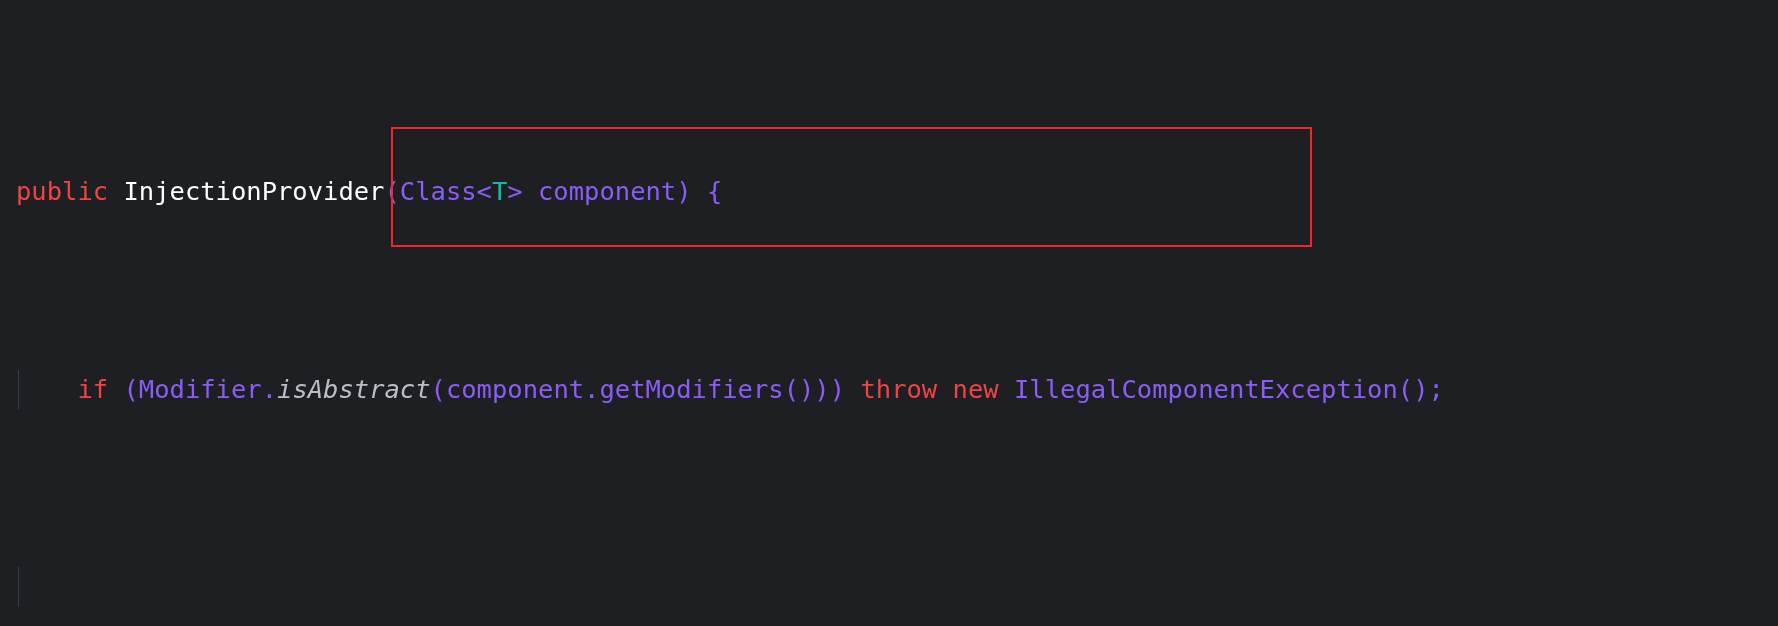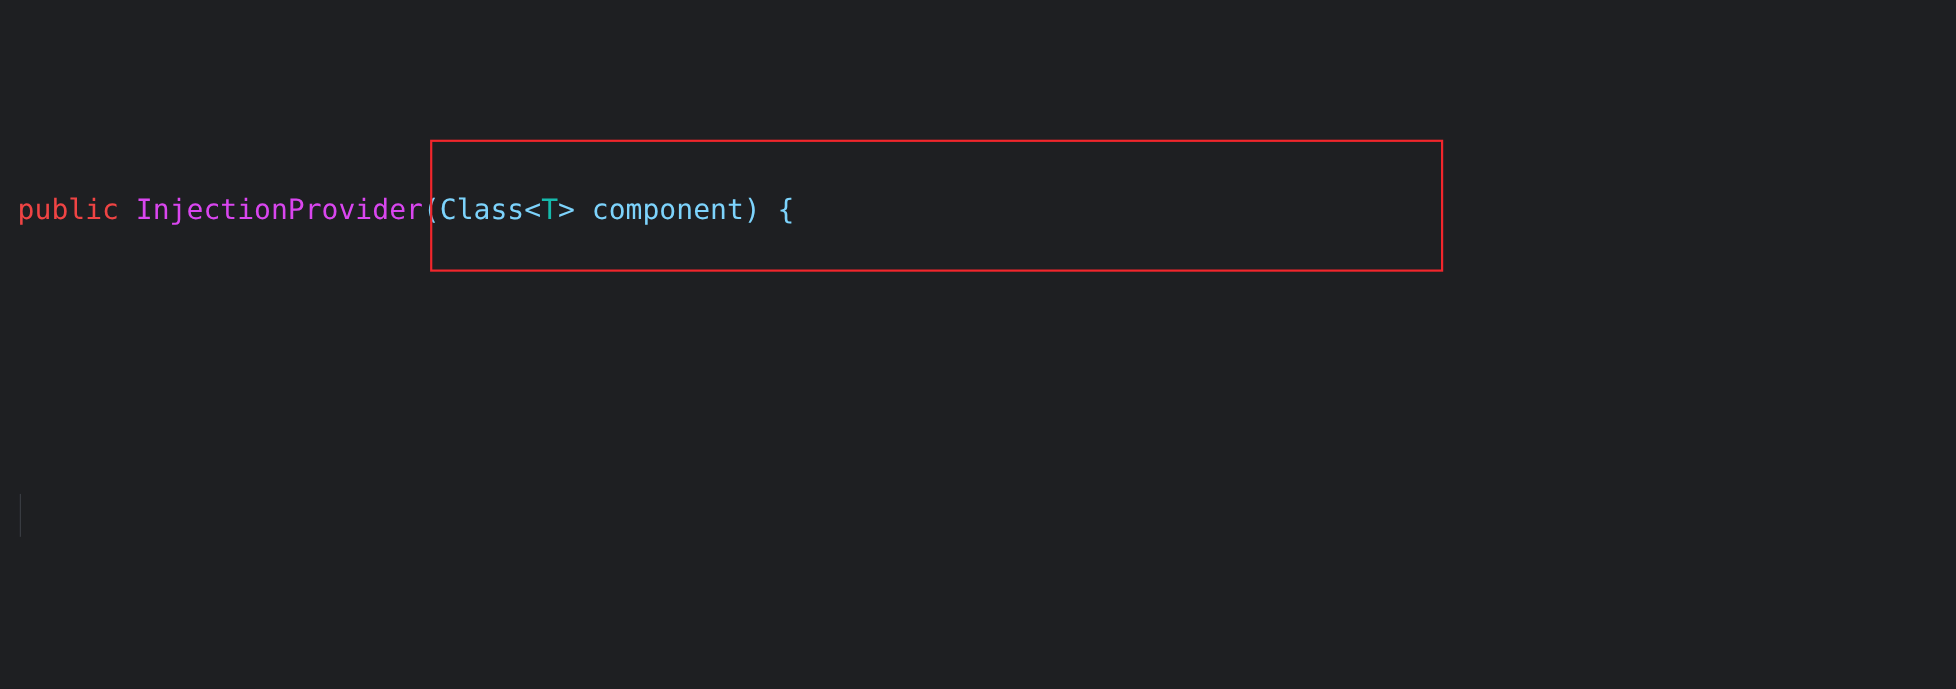--- a/index.html
+++ b/index.html
@@ -44,23 +44,23 @@
     position: absolute;
     top: 0;
     width: 1px;
     height: 39.5px;
     background: #3b3f45;
   }
   .guide.g1 { left: 18px; }
 
   
   .kw      { color: #ef4444; }          
-  .type    { color: #d946ef; }          
+  .type    { color: #ffffff; }          
   .generic { color: #16baac; }          
-  .plain   { color: #7dd3fc; }          
+  .plain   { color: #8b5cf6; }          
   .static  { color: #bcbec4; font-style: italic; }
 
   
   #annotation-box {
     position: absolute;
     left: 391px;
     top: 127px;
     width: 921px;
     height: 120px;
     border: 2px solid #f1262c;
@@ -72,20 +72,21 @@
 <body>
 
 <div id="editor">
 
   <div class="code-area">
 
     
     <div class="line"><span class="kw">public</span><span class="plain"> </span><span class="type">InjectionProvider</span><span class="plain">(Class&lt;</span><span class="generic">T</span><span class="plain">&gt; component) {</span></div>
 
     
+    <div class="line"><span class="guide g1"></span><span class="plain">    </span><span class="kw">if</span><span class="plain"> (Modifier.</span><span class="static">isAbstract</span><span class="plain">(component.getModifiers())) </span><span class="kw">throw</span><span class="plain"> </span><span class="kw">new</span><span class="plain"> IllegalComponentException();</span></div>
 
     
     <div class="line"><span class="guide g1"></span></div>
 
     
     
 
     
     
 

